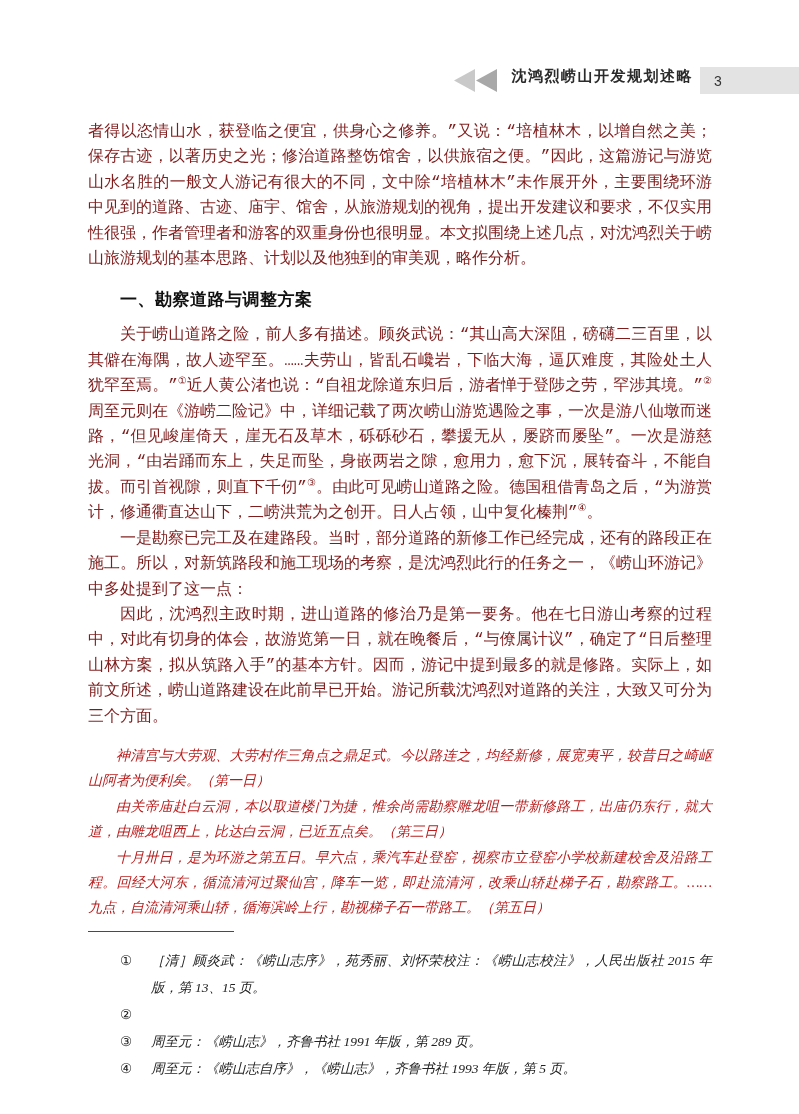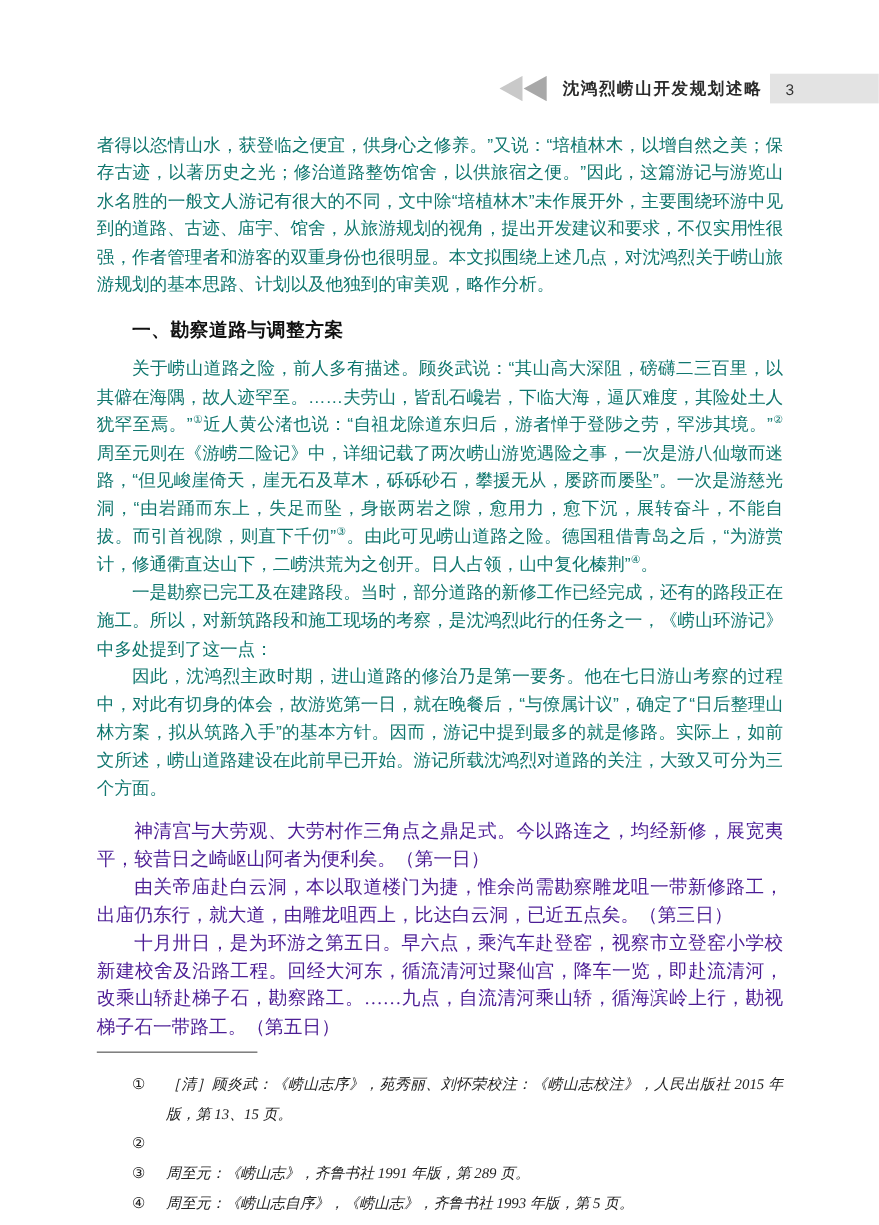--- a/index.html
+++ b/index.html
@@ -11,21 +11,20 @@
     margin: 0 auto;
     background: #ffffff;
     overflow: hidden;
     color: #1c1c1c;
   }
   
   .page-header {
     margin-top: 67px;
     height: 27px;
     display: flex;
-    align-items: center;
     justify-content: flex-end;
   }
   .chevrons {
     display: inline-flex;
     align-items: center;
     margin-right: 13px;
   }
   .header-title {
     font-family: "Liberation Sans", "DejaVu Sans", sans-serif;
     font-weight: 700;
@@ -44,50 +43,51 @@
     padding-left: 14px;
     font-family: "Liberation Sans", "DejaVu Sans", sans-serif;
     font-size: 14px;
     color: #333333;
   }
   
   .main {
     margin: 26px 87px 0 88px;
   }
   .body-text {
-    font-family: Liberation Sans, sans-serif;
+    font-family: Liberation Mono, monospace;
     font-size: 16px;
     line-height: 25.4px;
     text-align: justify;
-    color: #0f766e;
+    color: #7f1d1d;
   }
   .indent { text-indent: 2em; }
   .section-heading {
     font-family: Liberation Mono, monospace;
     font-size: 17px;
     font-weight: 700;
     color: #111111;
     padding-left: 32px;
     margin: 16px 0 12px 0;
     letter-spacing: 0.5px;
   }
   sup.ref {
     font-size: 10px;
     line-height: 0;
     vertical-align: super;
   }
   
   .quote-block { margin-top: 13px; }
   .quote {
     font-family: "Liberation Serif", "DejaVu Serif", serif;
-    font-size: 17px;
+    font-style: italic;
+    font-size: 14px;
     line-height: 25.4px;
     text-align: justify;
     text-indent: 2em;
-    color: #4c1d95;
+    color: #b91c1c;
   }
   
   .footnote-area { margin-top: 10px; }
   .footnote-rule {
     width: 146px;
     border-top: 1px solid #4a4a4a;
     margin-bottom: 15px;
   }
   .footnote {
     display: flex;

